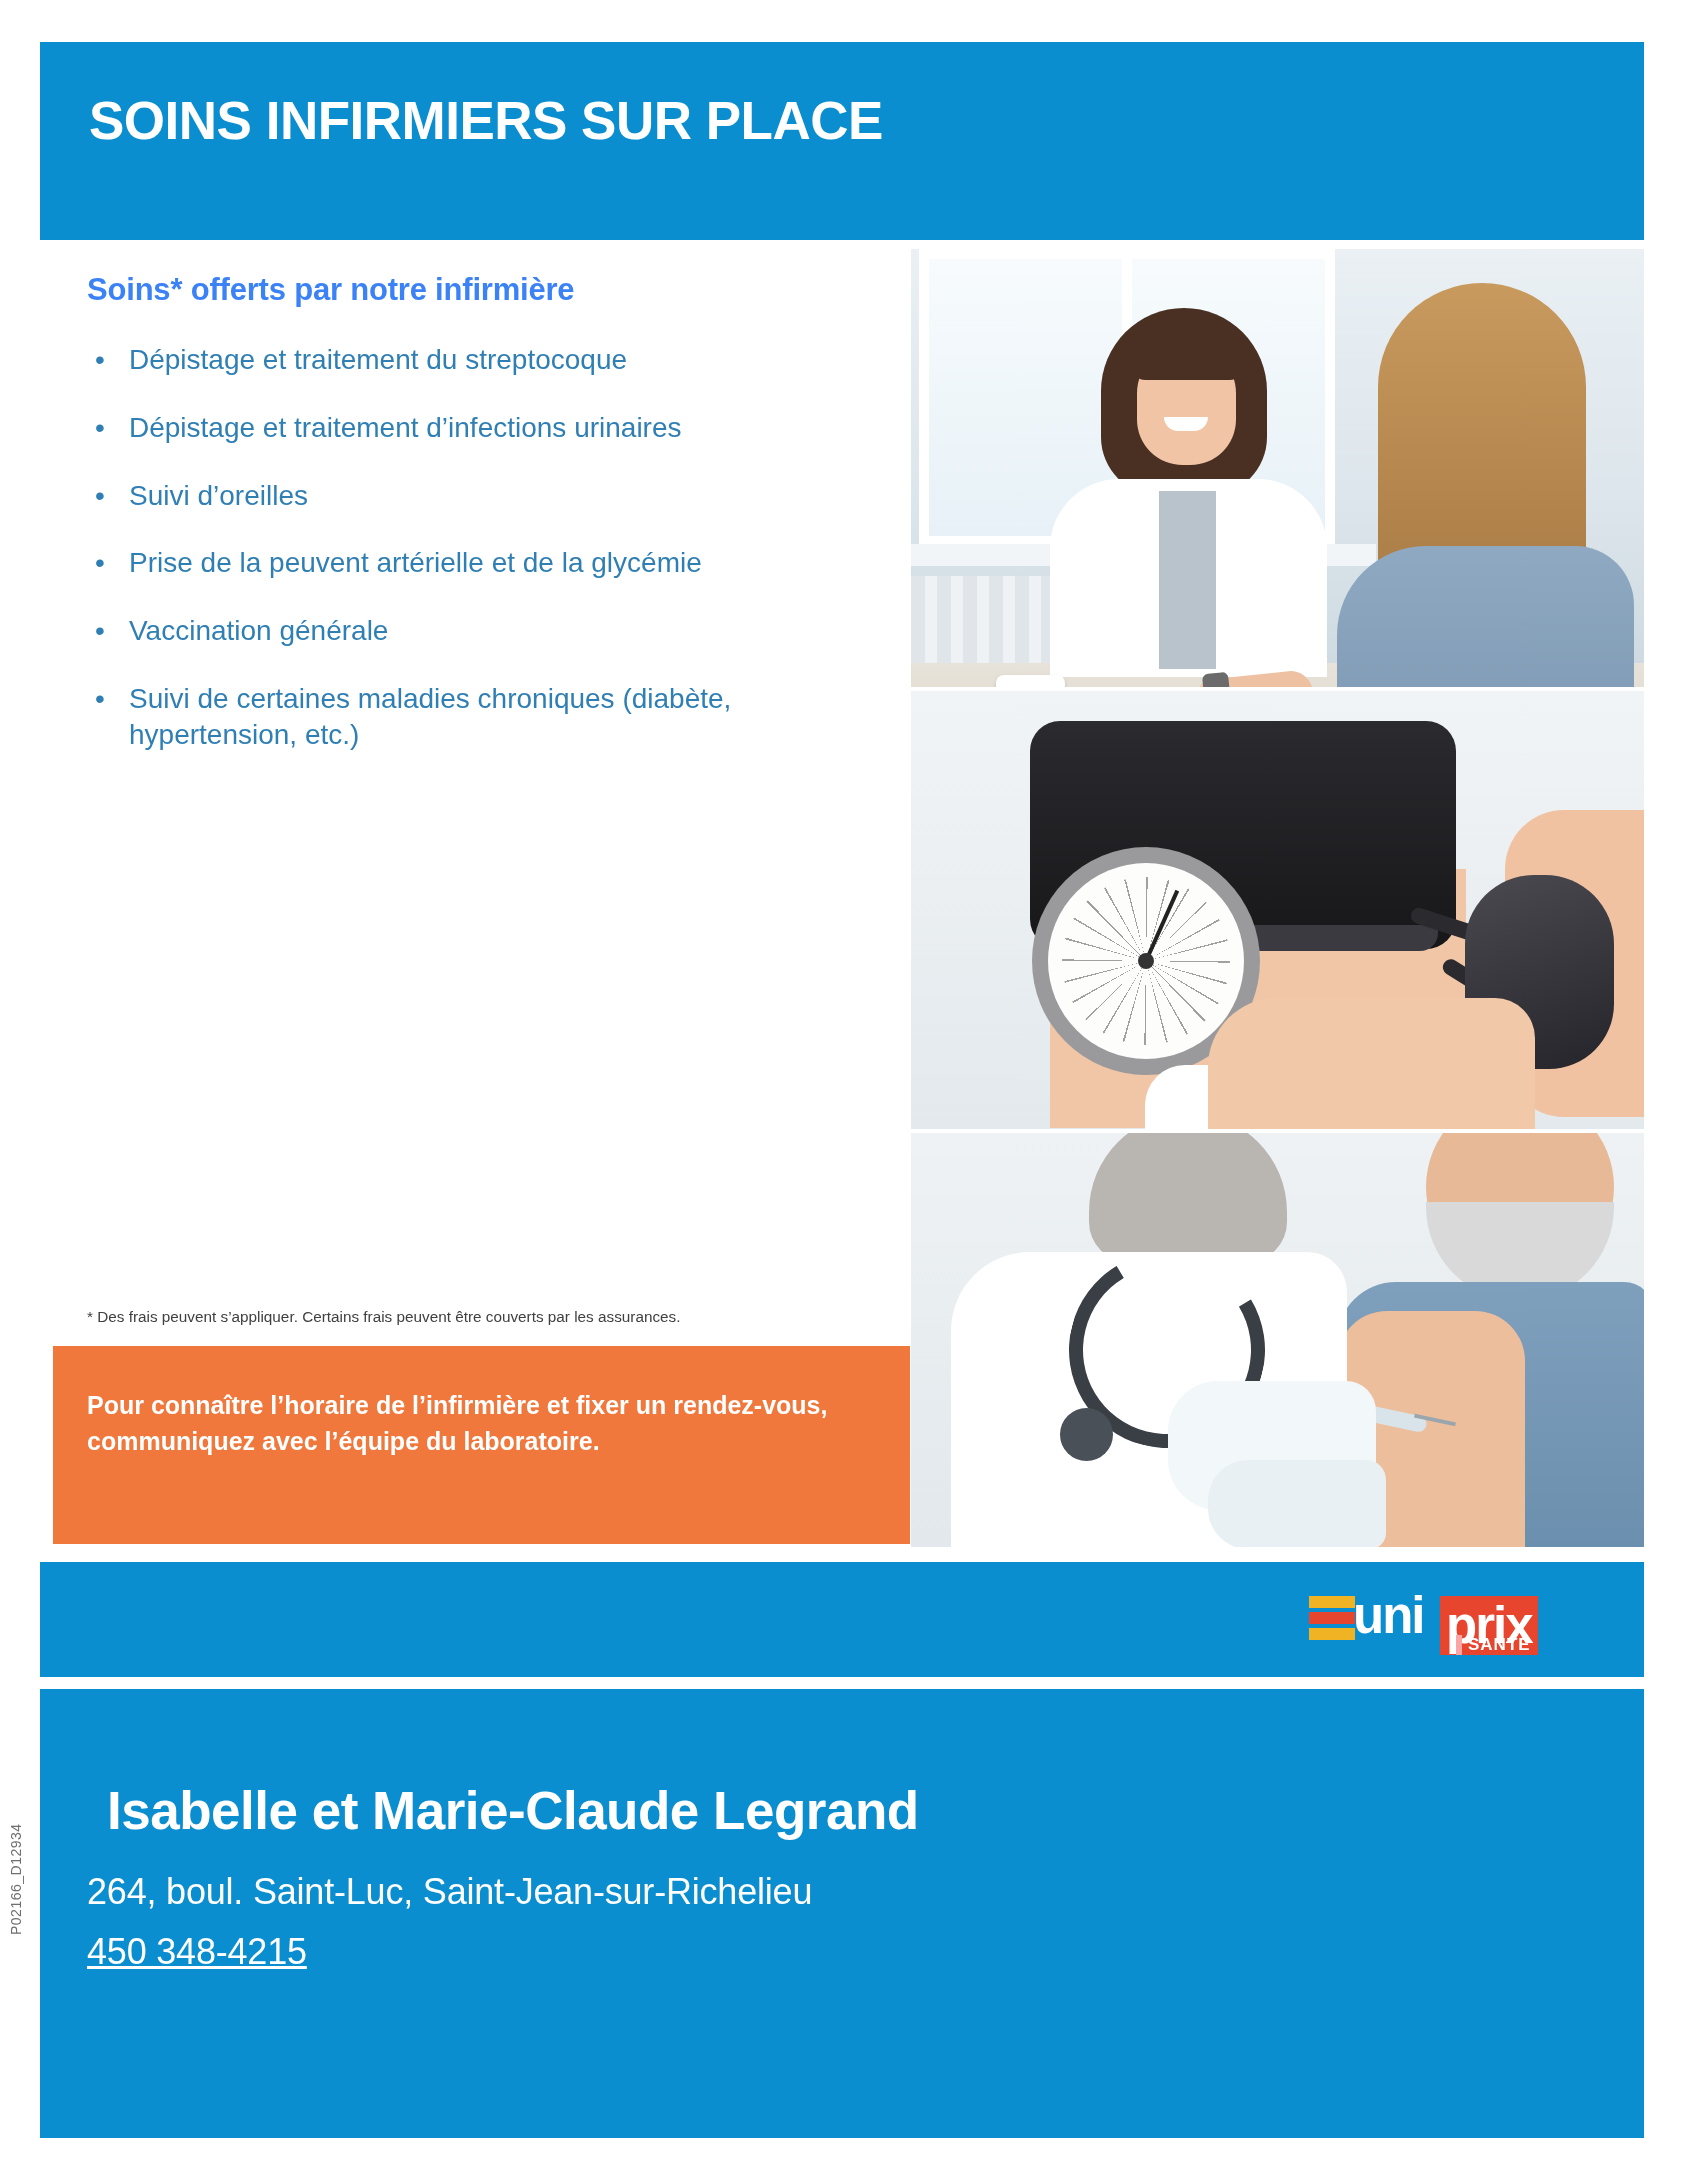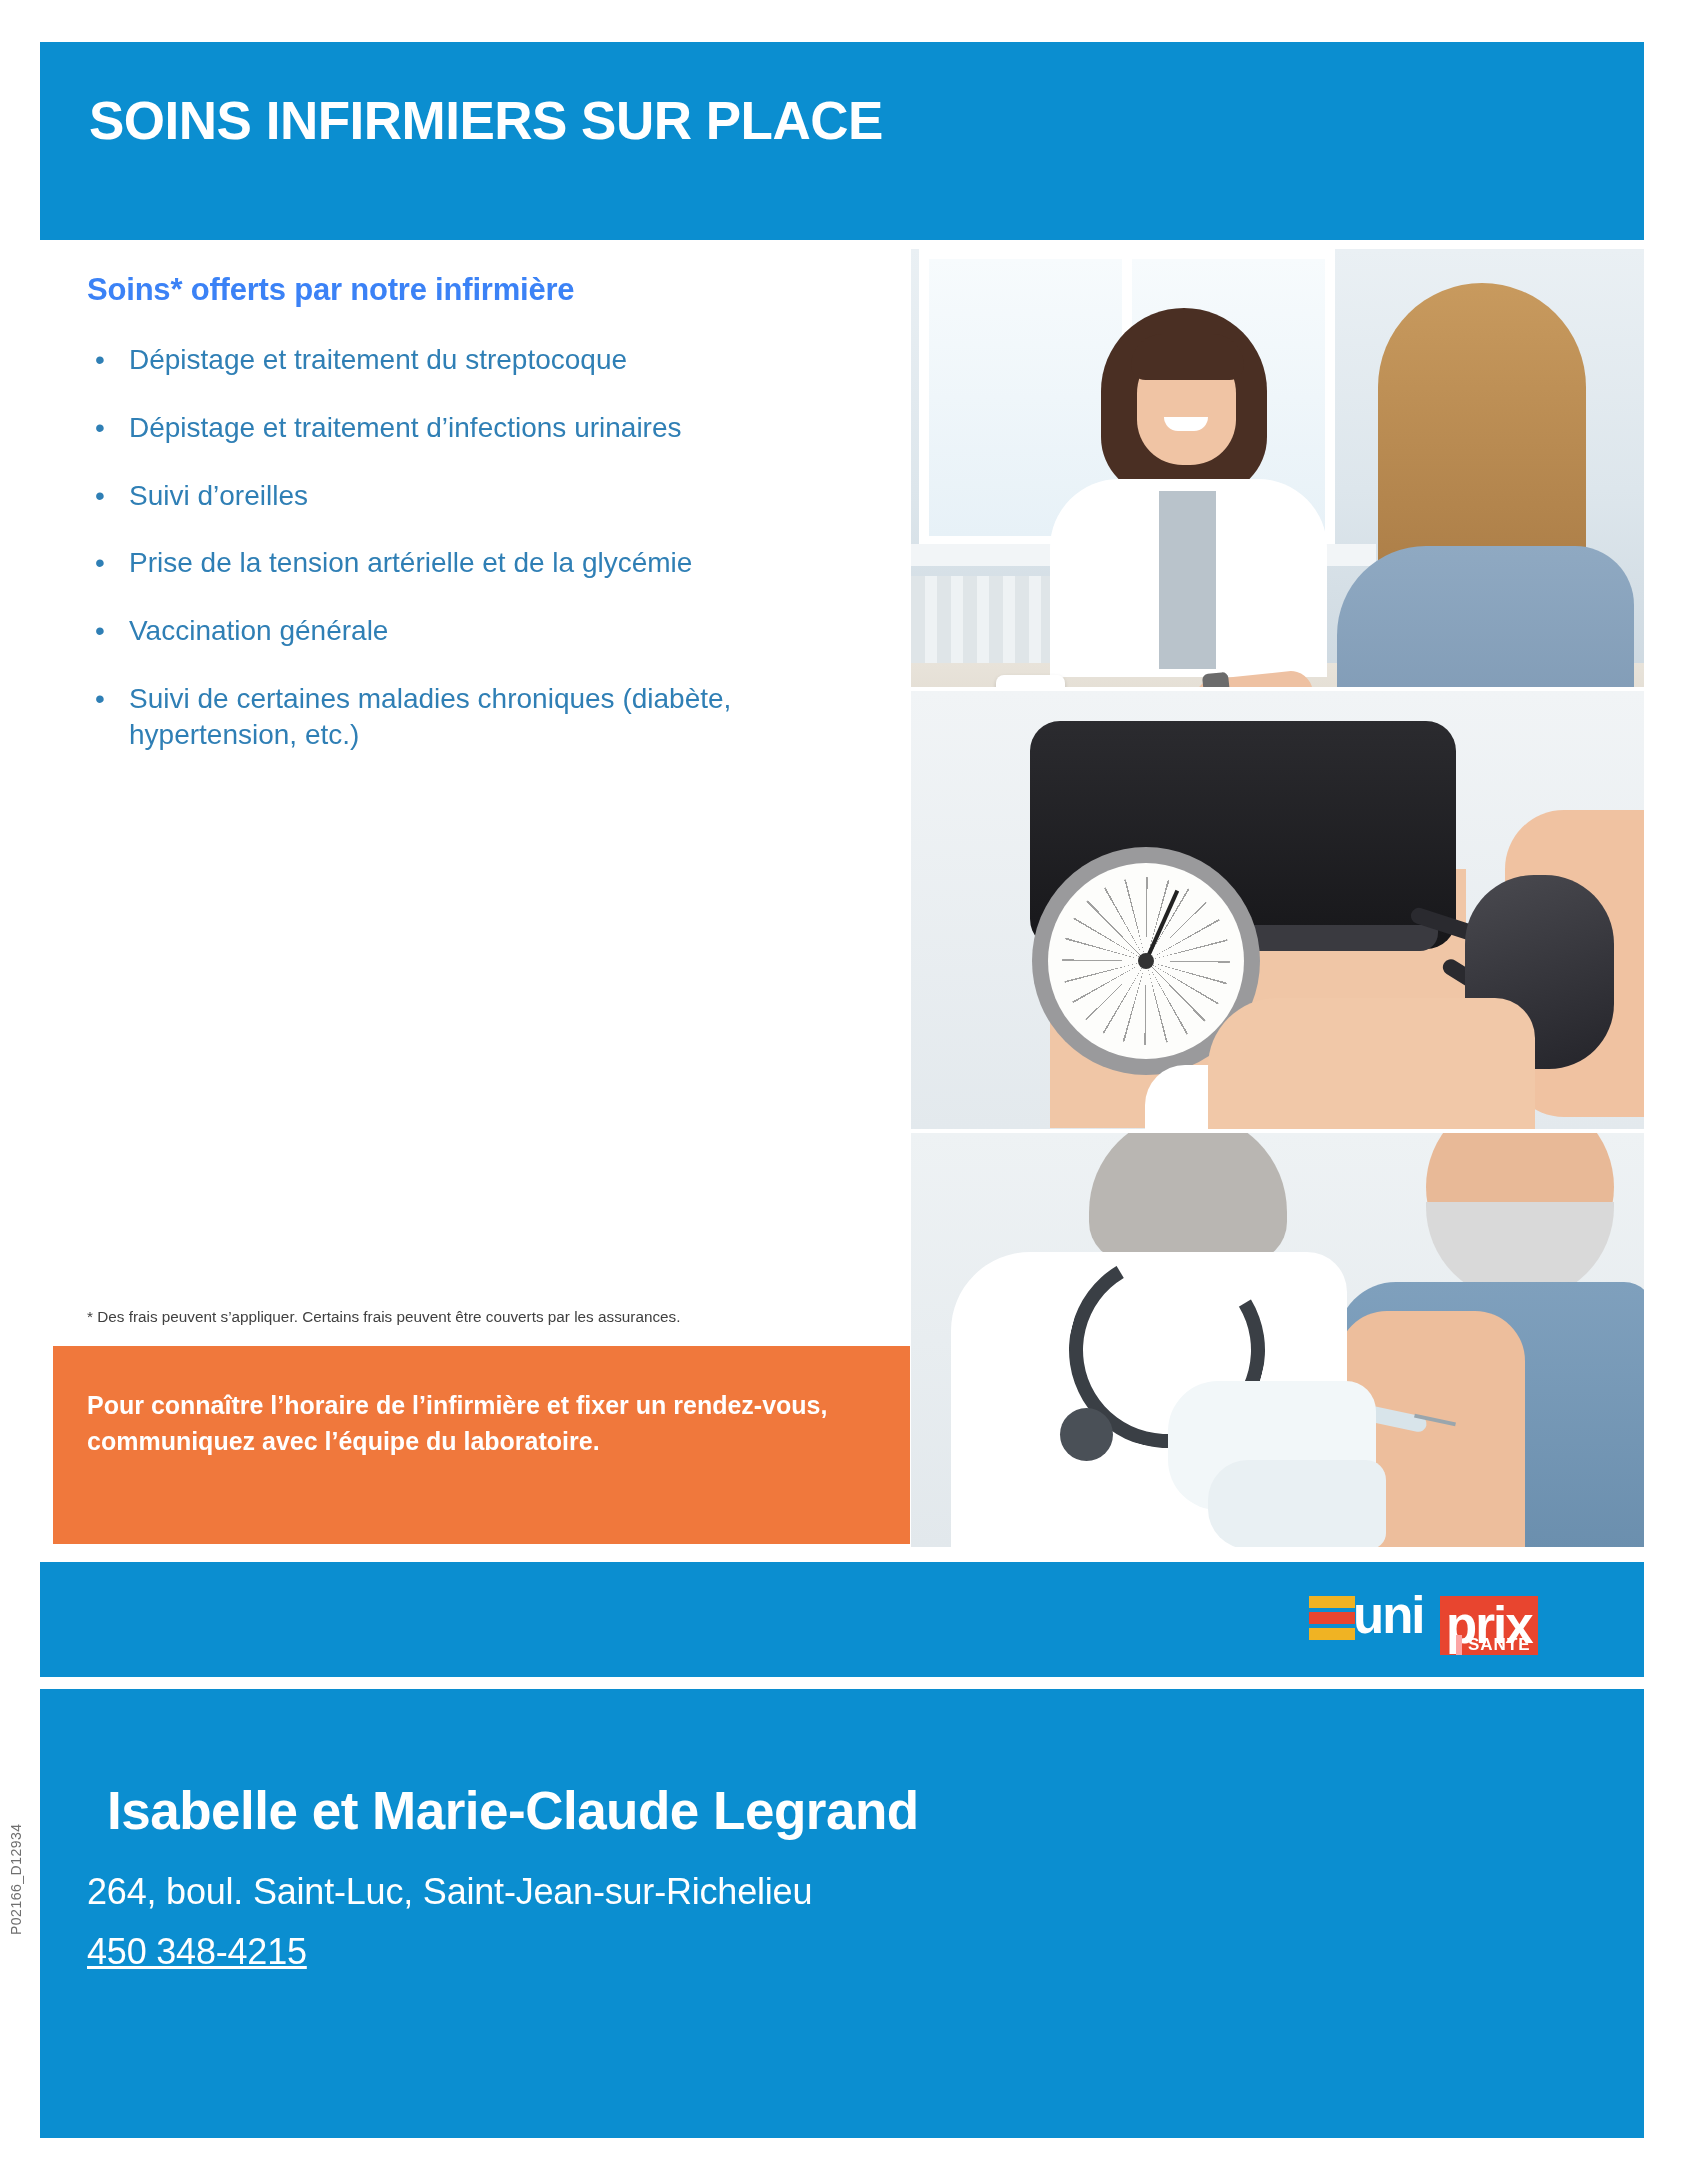--- a/index.html
+++ b/index.html
@@ -311,21 +311,21 @@
       <li>
         <span class="bullet">•</span>
         <span>Dépistage et traitement d’infections urinaires</span>
       </li>
       <li>
         <span class="bullet">•</span>
         <span>Suivi d’oreilles</span>
       </li>
       <li>
         <span class="bullet">•</span>
-        <span>Prise de la tension artérielle et de la glycémie</span>
+        <span>Prise de la peuvent artérielle et de la glycémie</span>
       </li>
       <li>
         <span class="bullet">•</span>
         <span>Vaccination générale</span>
       </li>
       <li>
         <span class="bullet">•</span>
         <span>Suivi de certaines maladies chroniques (diabète, hypertension, etc.)</span>
       </li>
     </ul>

